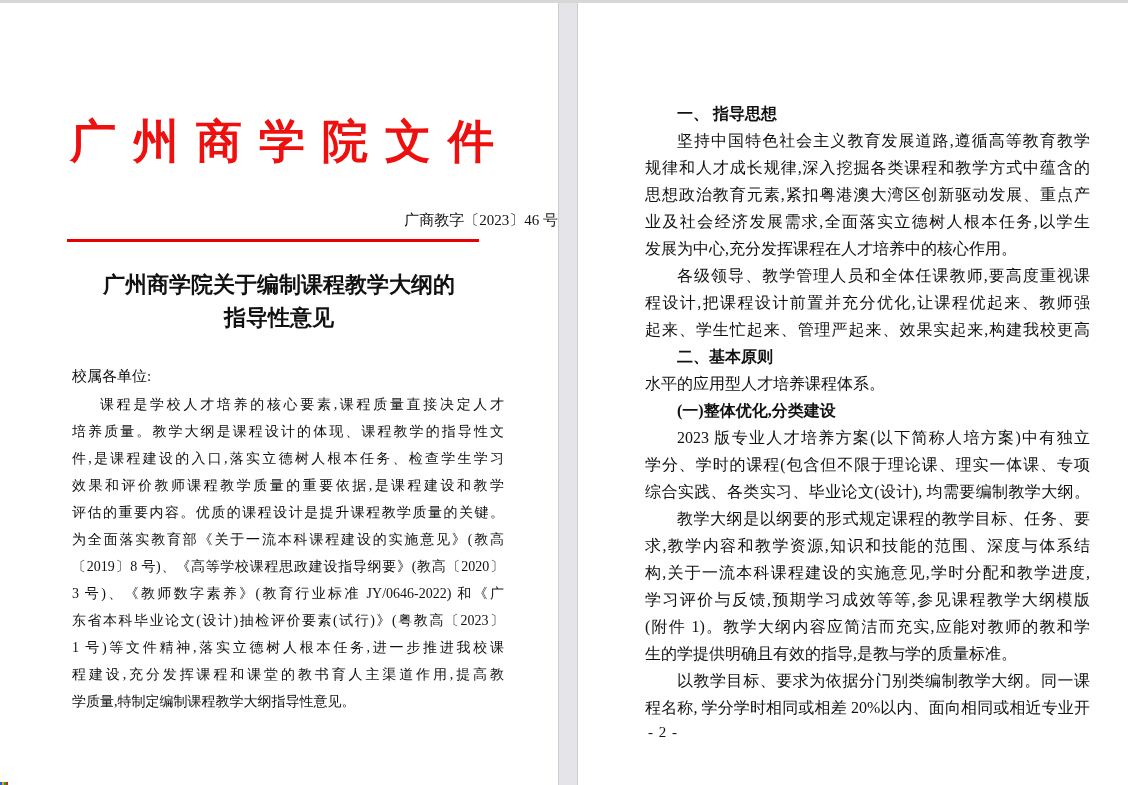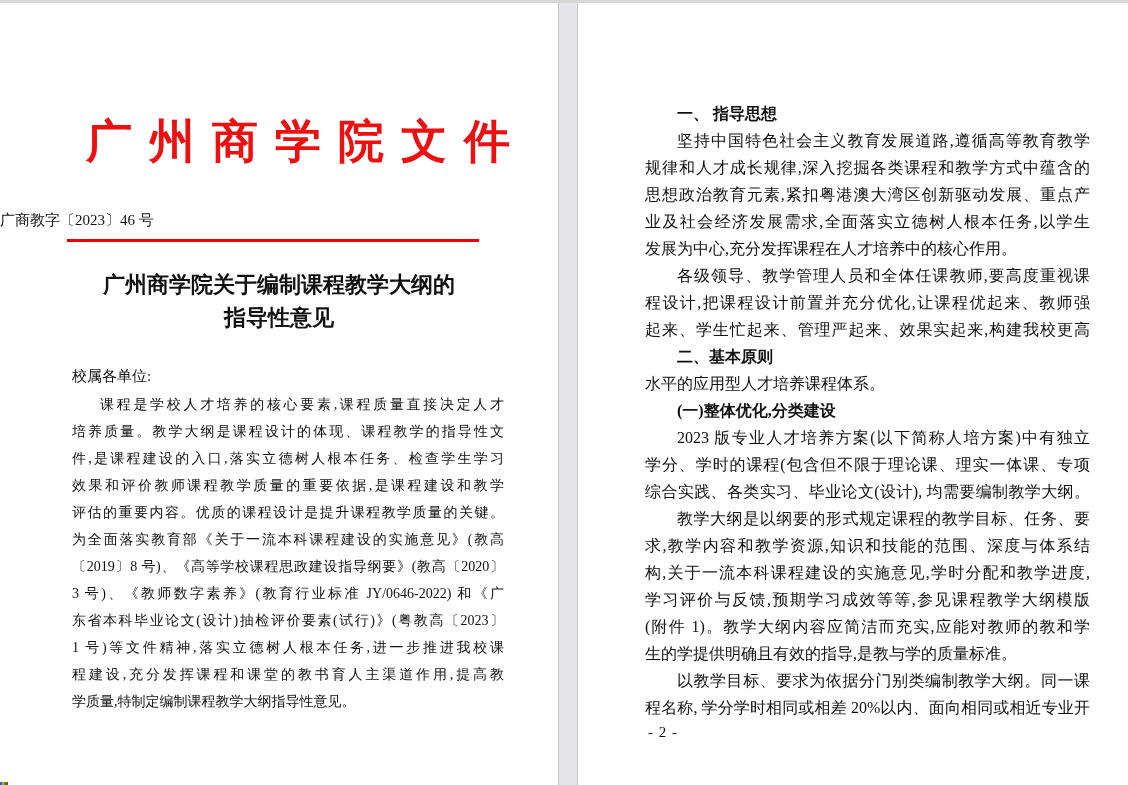--- a/index.html
+++ b/index.html
@@ -30,25 +30,24 @@
     border-right: 1px solid var(--divider-edge, #cbcbd1);
     box-sizing: border-box;
   }
   
   .letterhead {
     position: absolute; left: 70px; top: 110px; width: 424px;
     font-size: 46px; font-weight: 700; line-height: 58px;
     color: var(--accent-red, #ee0f0f);
     text-align: justify; text-align-last: justify;
     white-space: nowrap;
-    margin-left: 16px;
   }
   .doc-number {
     position: absolute; left: 0; top: 206px; width: 558px;
-    text-align: left; font-size: 15px; line-height: 22px;
+    text-align: right; font-size: 15px; line-height: 22px;
   }
   .red-rule {
     position: absolute; left: 67px; top: 236px;
     width: 412px; height: 3px;
     background: var(--rule-red, #e60000);
   }
   .doc-title {
     position: absolute; left: 0; top: 265px; width: 558px;
     text-align: center; font-size: 22px; font-weight: 700;
     line-height: 33px;

